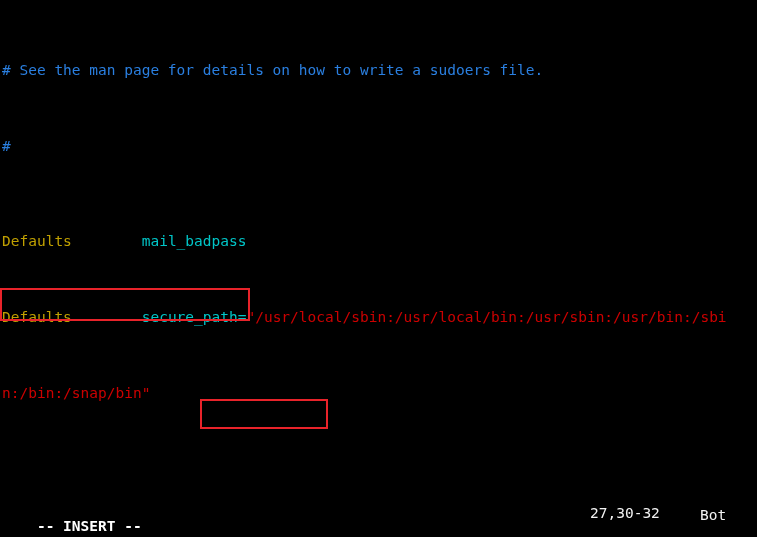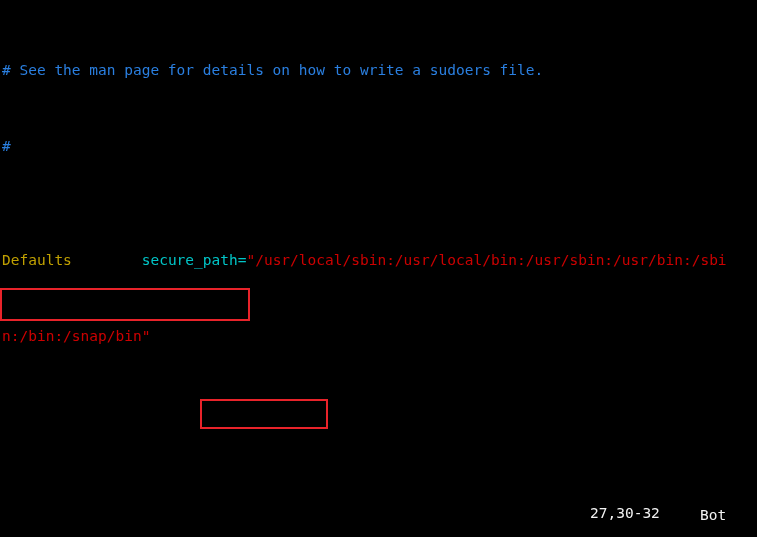--- a/index.html
+++ b/index.html
@@ -86,20 +86,21 @@
 
 <div id="terminal">
 
   <div class="buffer">
 
     <div class="row"><span class="c-comment"># See the man page for details on how to write a sudoers file.</span></div>
 
     <div class="row"><span class="c-comment">#</span></div>
 
 
+    <div class="row"><span class="c-keyword">Defaults</span><span>        </span><span class="c-option">mail_badpass</span></div>
 
     <div class="row"><span class="c-keyword">Defaults</span><span>        </span><span class="c-option">secure_path=</span><span class="c-string">"/usr/local/sbin:/usr/local/bin:/usr/sbin:/usr/bin:/sbi</span></div>
 
     <div class="row"><span class="c-string">n:/bin:/snap/bin"</span></div>
 
     <div class="row"><span></span></div>
 
     
 
     
@@ -137,17 +138,18 @@
     
 
     
 
   </div>
 
   <div class="hl-box" id="box-user"></div>
   <div class="hl-box" id="box-nopasswd"></div>
 
   <div class="statusline">
+    <span class="status-mode">-- INSERT --</span>
     <span class="status-pos">27,30-32</span>
     <span class="status-scroll">Bot</span>
   </div>
 
 </div>
 
 </body></html>

